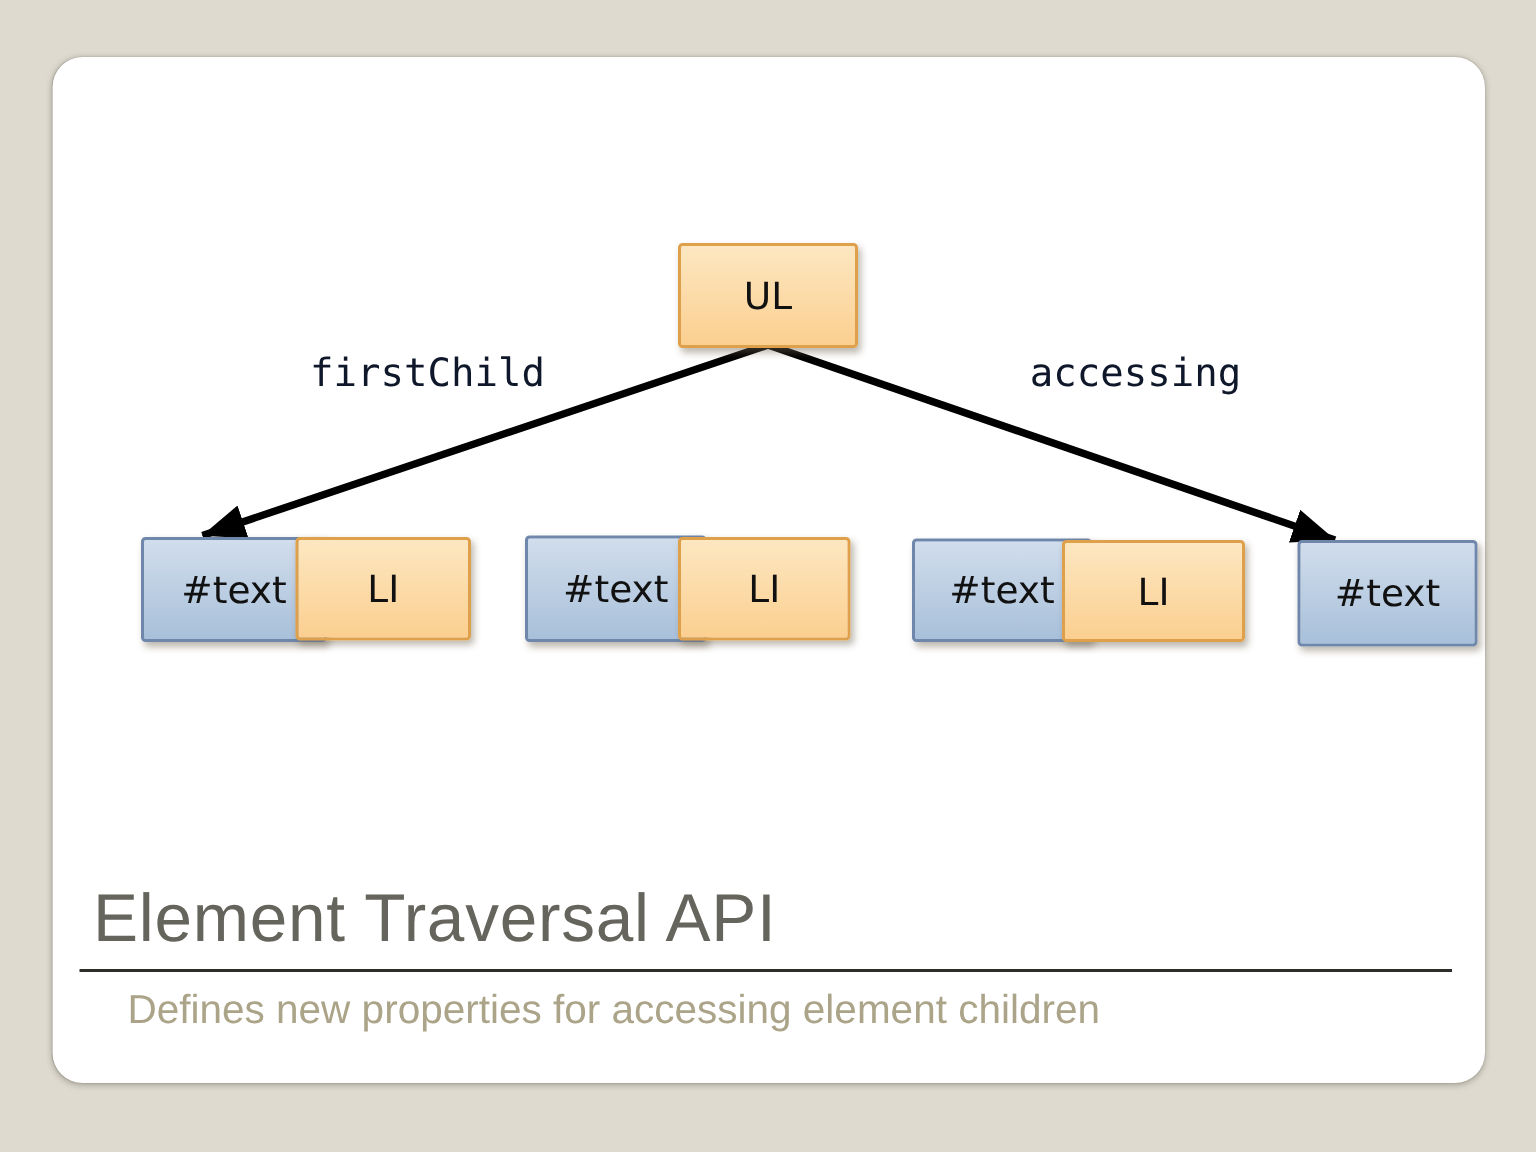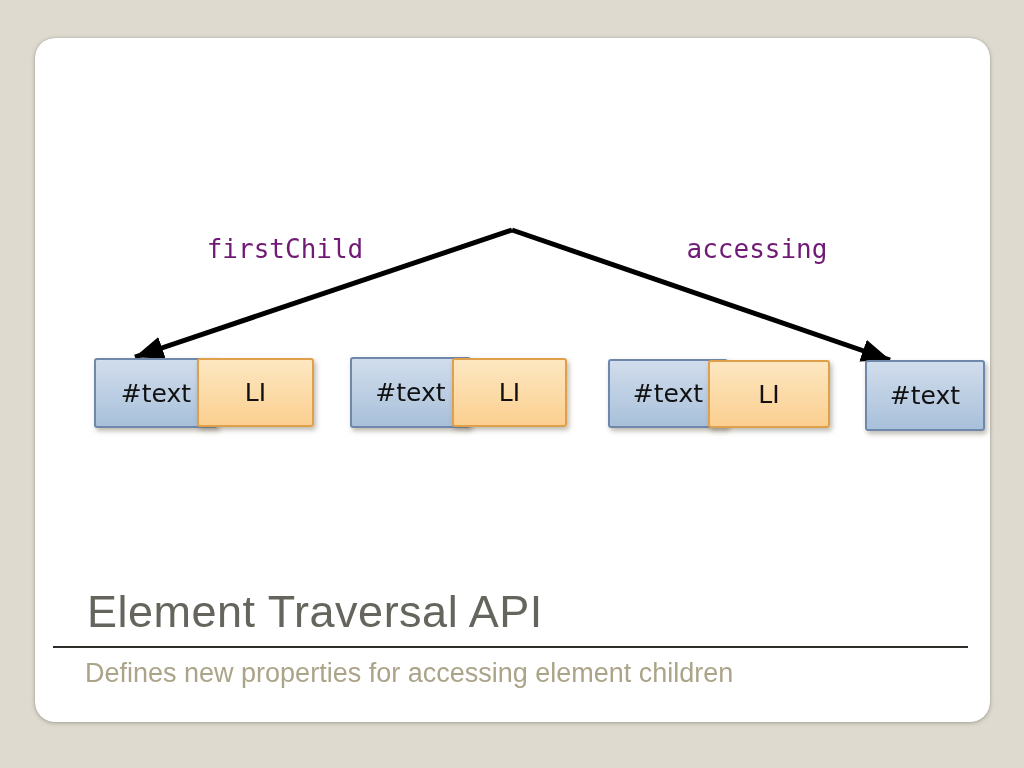--- a/index.html
+++ b/index.html
@@ -60,35 +60,34 @@
   .node-c2 { left: 287px; top: 319px; width: 117px; height: 67px; }
   .node-c3 { left: 417px; top: 320px; width: 111px; height: 65px; }
   .node-c4 { left: 545px; top: 321px; width: 116px; height: 65px; }
   .node-c5 { left: 673px; top: 322px; width: 118px; height: 64px; }
   .node-c6 { left: 802px; top: 322px; width: 116px; height: 67px; }
   .edge-label {
     position: absolute;
     font-family: "DejaVu Sans Mono", monospace;
     font-size: 26px;
     font-weight: 500;
-    color: #701a75;
+    color: #0f172a;
     text-align: center;
     white-space: nowrap;
   }
   .edge-first { left: 135px; top: 196px; width: 230px; }
   .edge-last  { left: 622px; top: 196px; width: 200px; }
   .slide-title {
     position: absolute;
     left: 27px;
     top: 548px;
     width: 910px;
     font-size: 45px;
     color: var(--title-text, #66655d);
     letter-spacing: 0.5px;
-    margin-left: 25px;
   }
   .title-rule {
     position: absolute;
     left: 18px;
     top: 608px;
     width: 915px;
     height: 2px;
     background: var(--rule-color, #2e2d29);
   }
   .slide-subtitle {
@@ -110,20 +109,21 @@
     <svg class="arrows-svg" viewBox="0 0 955 684">
       <defs>
         <marker id="ah" markerUnits="strokeWidth" markerWidth="6" markerHeight="4.6" refX="5.7" refY="2.3" orient="auto">
           <path d="M0,0 L5.8,2.3 L0,4.6 Z" style="fill: var(--arrow-color, #000000);"></path>
         </marker>
       </defs>
       <line x1="477" y1="192" x2="100" y2="319" stroke-width="5" style="stroke: var(--arrow-color, #000000);" marker-end="url(#ah)"></line>
       <line x1="477" y1="192" x2="855" y2="322" stroke-width="5" style="stroke: var(--arrow-color, #000000);" marker-end="url(#ah)"></line>
     </svg>
 
+    <div class="node orange node-ul">UL</div>
 
     <div class="edge-label edge-first">firstChild</div>
     <div class="edge-label edge-last">accessing</div>
 
     <div class="node blue node-c0">#text</div>
     <div class="node orange node-c1">LI</div>
     <div class="node blue node-c2">#text</div>
     <div class="node orange node-c3">LI</div>
     <div class="node blue node-c4">#text</div>
     <div class="node orange node-c5">LI</div>

